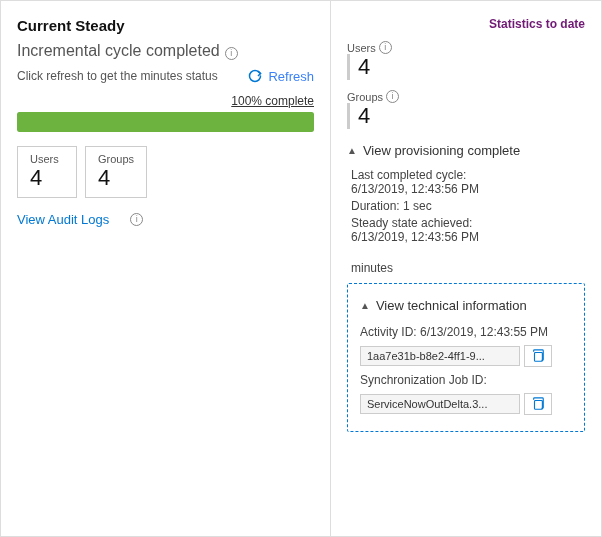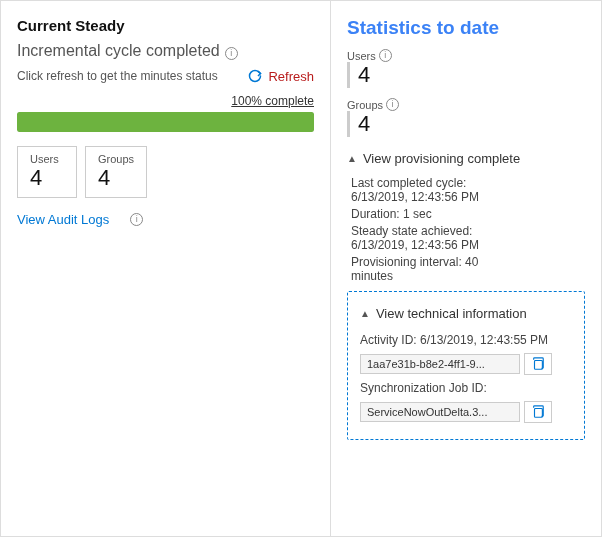--- a/index.html
+++ b/index.html
@@ -45,21 +45,21 @@
       margin-bottom: 10px;
     }
     .click-refresh-text {
       font-size: 12px;
       color: #555;
     }
     .refresh-btn {
       display: flex;
       align-items: center;
       gap: 5px;
-      color: #b91c1c;
+      color: #3b82f6;
       cursor: pointer;
       border: none;
       background: none;
       font-size: 13px;
       font-family: inherit;
     }
     .refresh-icon {
       width: 16px;
       height: 16px;
       color: #0078d4;
@@ -124,24 +124,25 @@
       color: #0078d4;
       cursor: pointer;
       font-size: 13px;
       display: flex;
       align-items: center;
       gap: 5px;
       text-decoration: none;
     }
     
     .right-section-title {
-      font-size: 19px;
+      font-size: 12px;
       font-weight: 600;
-      color: #3b82f6;
+      color: #701a75;
       margin-bottom: 10px;
+      text-align: right;
     }
     .stat-item {
       margin-bottom: 10px;
     }
     .stat-item-label {
       font-size: 11px;
       color: #555;
       display: flex;
       align-items: center;
       gap: 3px;
@@ -294,21 +295,20 @@
         <br>
         <span>6/13/2019, 12:43:56 PM</span>
       </div>
       <div class="detail-row">Duration: 1 sec</div>
       <div class="detail-row">
         <span>Steady state achieved:</span>
         <br>
         <span>6/13/2019, 12:43:56 PM</span>
       </div>
       <div class="detail-row">
-        <span>Provisioning interval: 40</span>
         <br>
         <span>minutes</span>
       </div>
     </div>
 
     <div class="technical-box">
       <button class="accordion-btn" style="margin-bottom:8px;">
         <span class="chevron">▲</span>
         <span>View technical information</span>
       </button>

